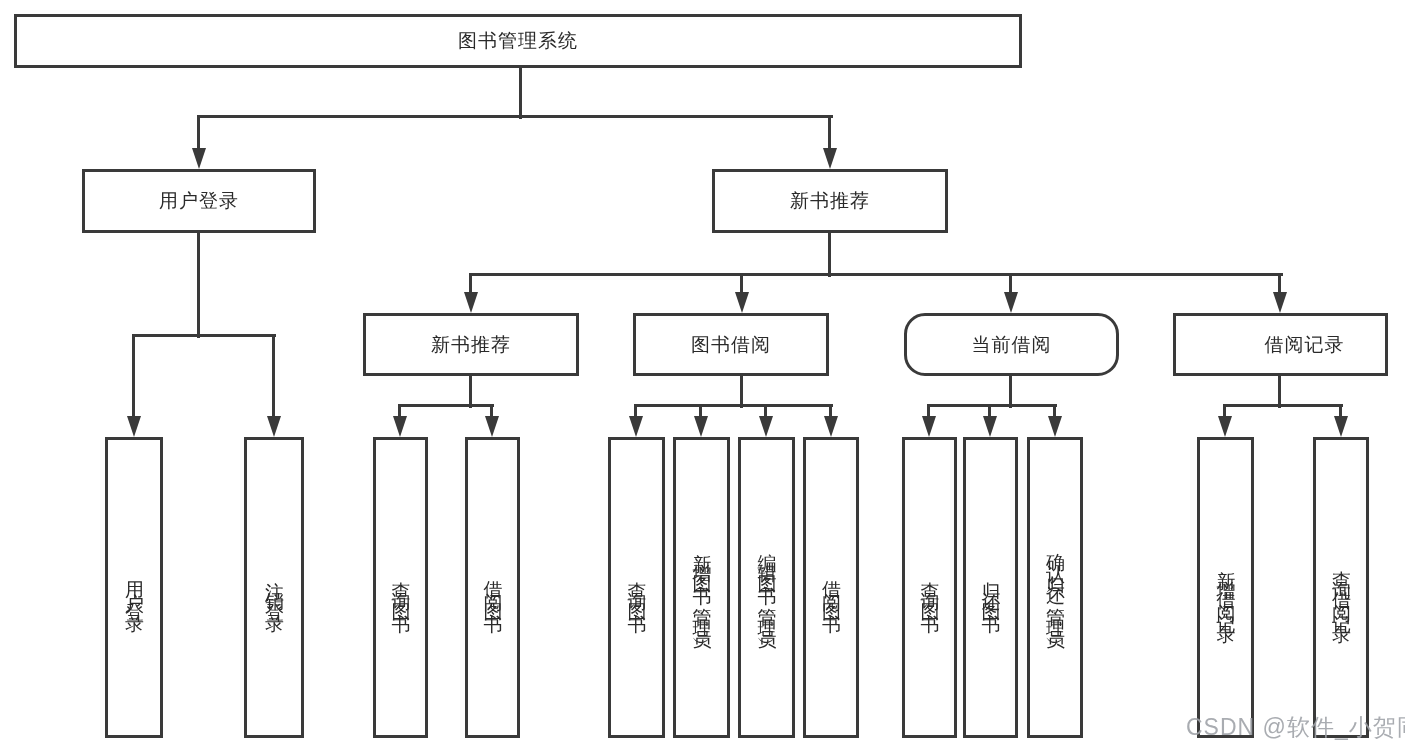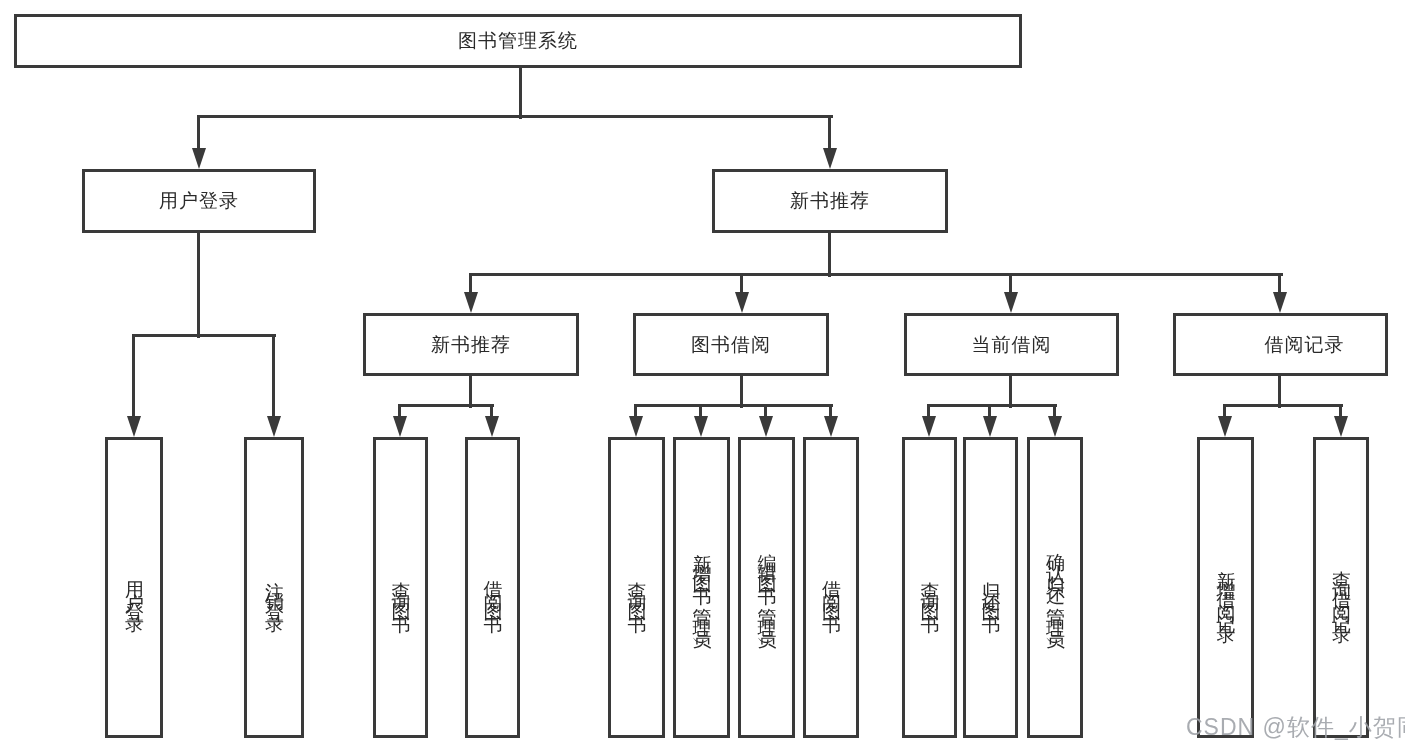--- a/index.html
+++ b/index.html
@@ -98,21 +98,21 @@
   <div class="arr" style="left:1011px;top:292px;"></div>
   <div class="v" style="left:1278px;top:273px;height:22px;"></div>
   <div class="arr" style="left:1280px;top:292px;"></div>
 
   <div class="box" style="left:363px;top:313px;width:216px;height:63px;">
     <span class="lbl">新书推荐</span>
   </div>
   <div class="box" style="left:633px;top:313px;width:196px;height:63px;">
     <span class="lbl">图书借阅</span>
   </div>
-  <div class="box" style="left:904px;top:313px;width:215px;height:63px;">
+  <div class="box" style="left:904px;top:313px;width:215px;height:63px;border-radius:21px;">
     <span class="lbl">当前借阅</span>
   </div>
   <div class="box" style="left:1173px;top:313px;width:215px;height:63px;padding-left:48px;">
     <span class="lbl">借阅记录</span>
   </div>
 
   <div class="v" style="left:469px;top:376px;height:32px;"></div>
   <div class="hl" style="left:398px;top:404px;width:96px;"></div>
   <div class="v" style="left:398px;top:404px;height:15px;"></div>
   <div class="arr" style="left:400px;top:416px;"></div>

